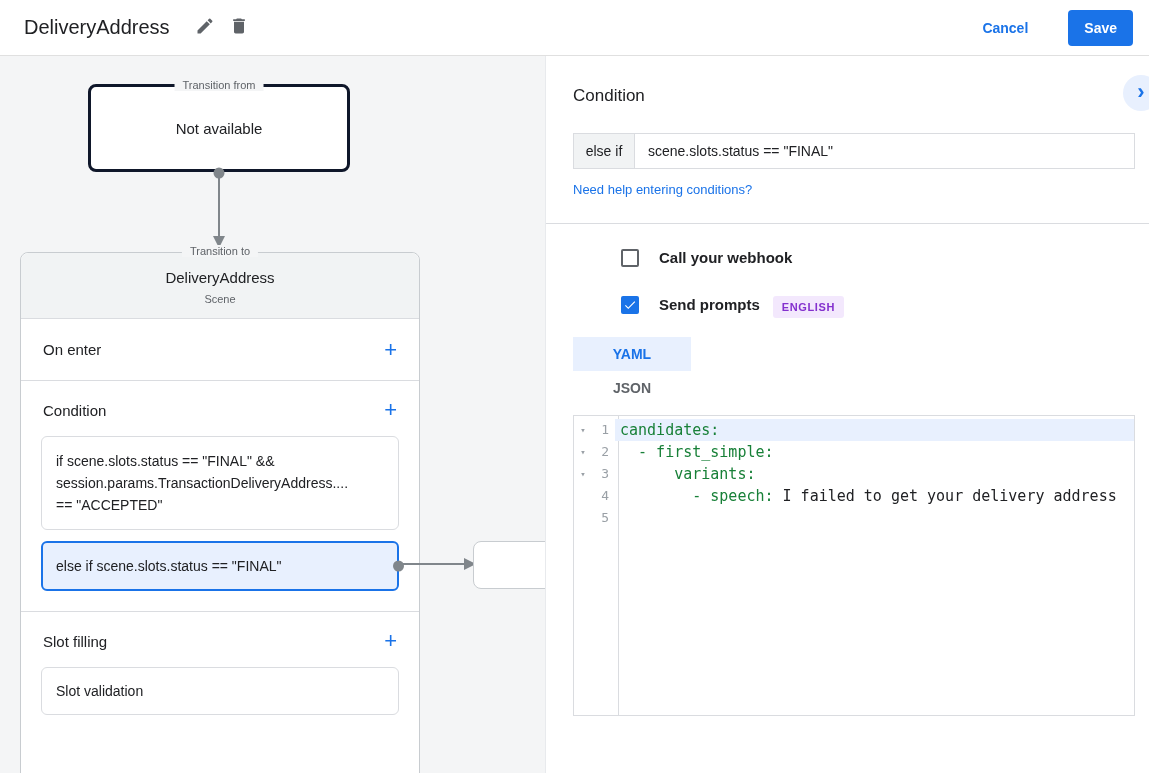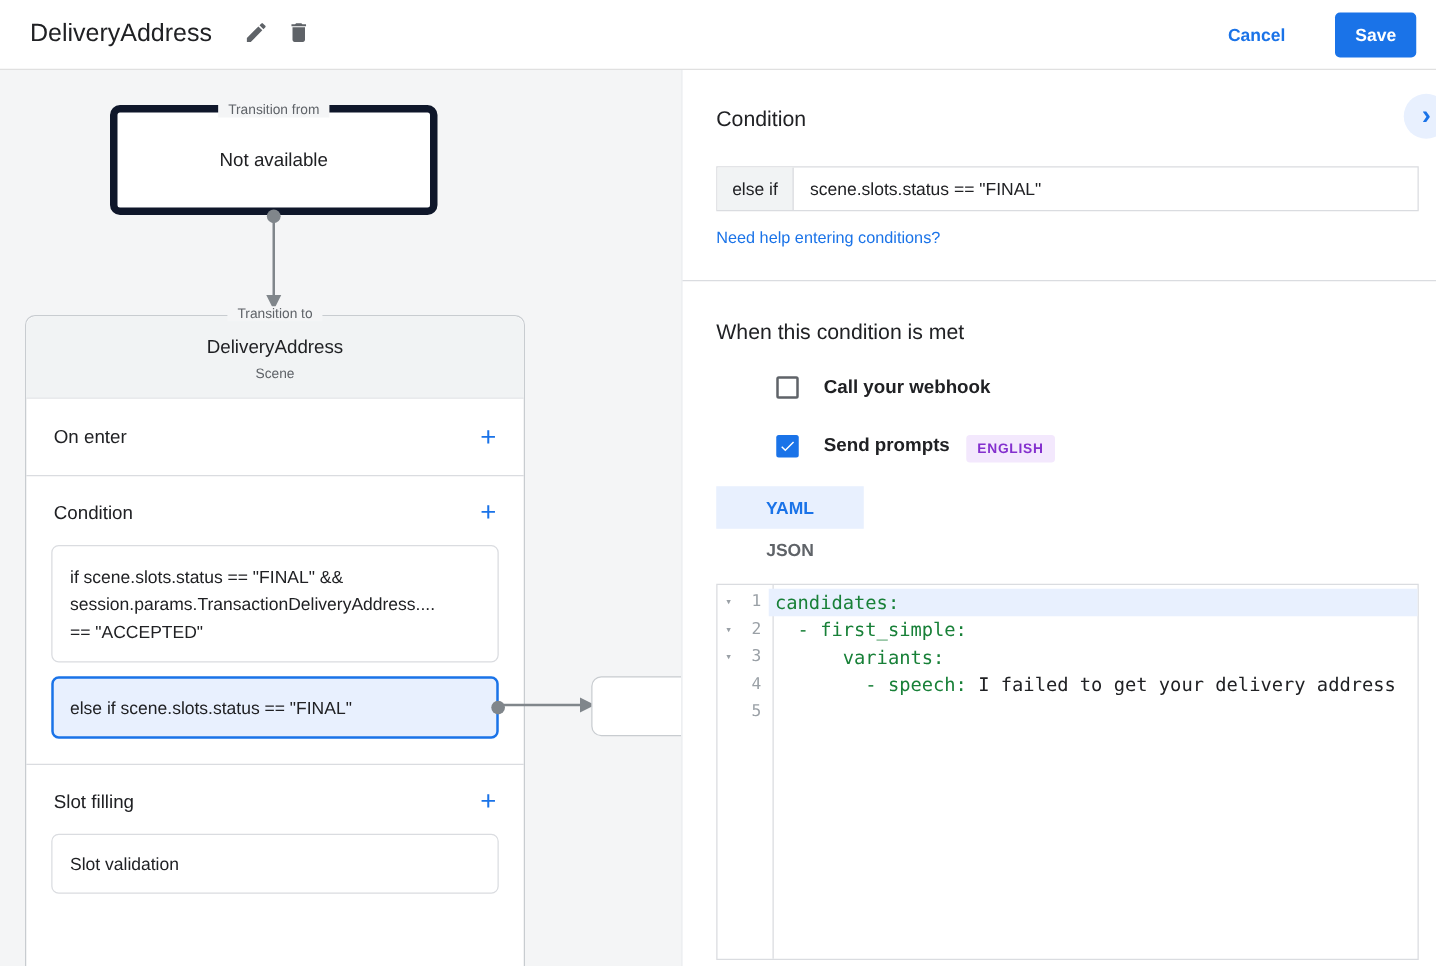--- a/index.html
+++ b/index.html
@@ -19,21 +19,21 @@
   .btn-primary { border:none; background:#1a73e8; color:#ffffff; font-size:14px; font-weight:bold;
                  font-family:inherit; padding:0 16px; height:36px; border-radius:4px; cursor:pointer; }
 
   .main { display:flex; height:717px; }
 
   
   .canvas { width:545px; background:#f4f5f6; position:relative; overflow:hidden; flex:none; }
   .float-label { position:absolute; top:-8px; left:50%; transform:translateX(-50%);
                  background:#f4f5f6; padding:0 8px; font-size:11px; color:#5f6368; white-space:nowrap; }
   .from-box { position:absolute; left:88px; top:28px; width:262px; height:88px; background:#fff;
-              border:6px solid #0f172a; border-radius:8px; }
+              border:3px solid #0f172a; border-radius:8px; }
   .from-box .content { display:flex; align-items:center; justify-content:center; height:100%;
                        font-size:15px; color:#202124; }
   .connector-v { position:absolute; left:207px; top:110px; }
   .connector-h { position:absolute; left:402px; top:500px; }
   .target-box { position:absolute; left:473px; top:485px; width:80px; height:48px;
                 background:#fff; border:1px solid #c8ccd0; border-radius:8px; }
 
   .scene-card { position:absolute; left:20px; top:196px; width:400px; height:600px;
                 background:#fff; border:1px solid #c8ccd0; border-radius:8px; }
   .card-header { background:#f1f3f4; border-bottom:1px solid #dadce0; border-radius:8px 8px 0 0;
@@ -192,21 +192,20 @@
     <h2 class="panel-title">Condition</h2>
 
     <div class="cond-input-row">
       <div class="cond-prefix">else if</div>
       <input class="cond-value" type="text" value="scene.slots.status == &quot;FINAL&quot;" style="">
     </div>
     <a class="link help-link">Need help entering conditions?</a>
 
     <hr class="divider">
 
-    <h2 class="section-title">When this condition is met</h2>
 
     <div class="check-row">
       <span class="checkbox unchecked"></span>
       <span class="check-label">Call your webhook</span>
     </div>
 
     <div class="check-row second">
       <span class="checkbox checked">
         <span style="display:flex;">
           <svg viewBox="0 0 24 24" width="14" height="14" fill="#fff">

